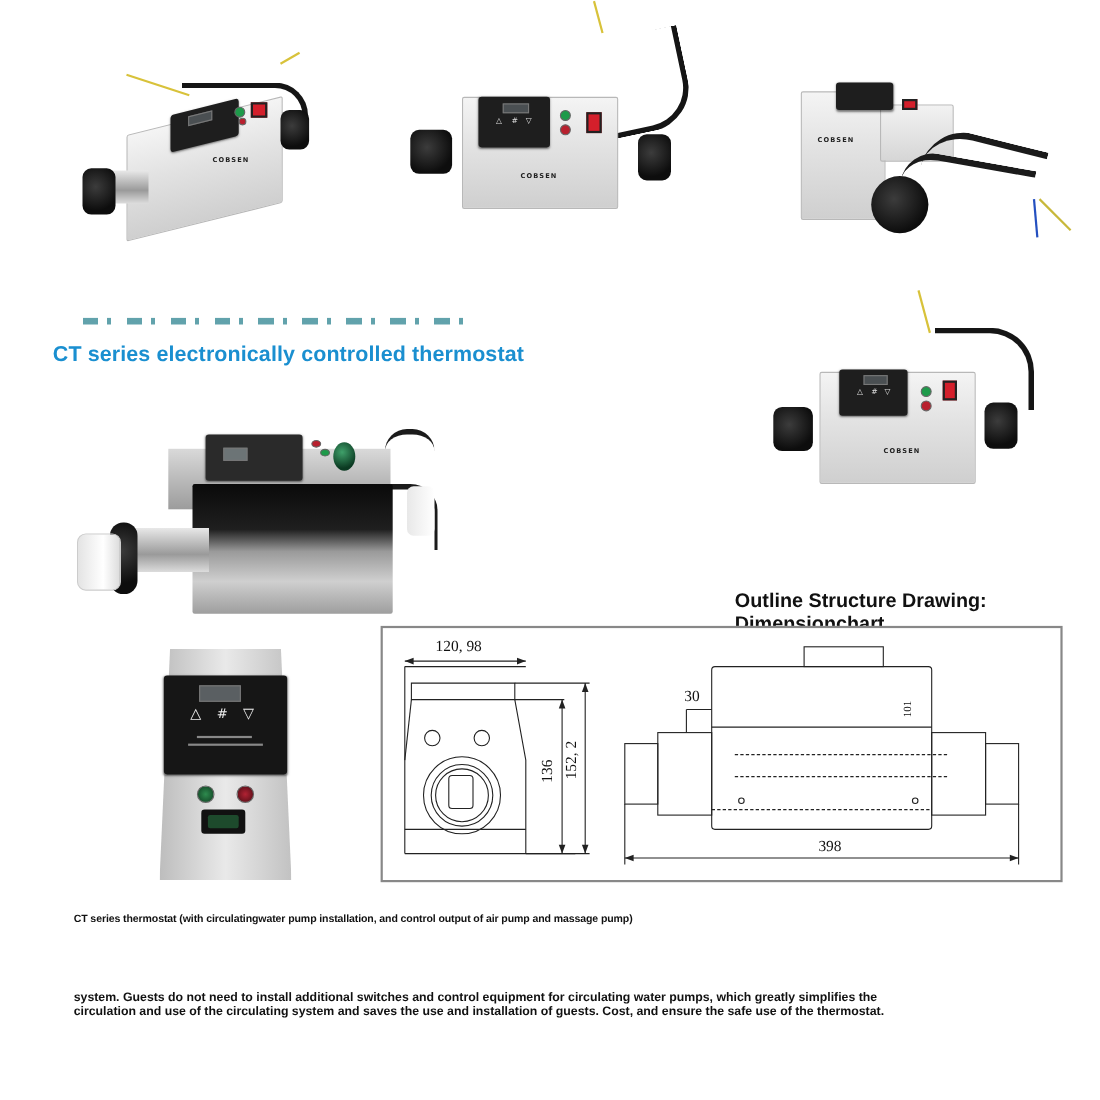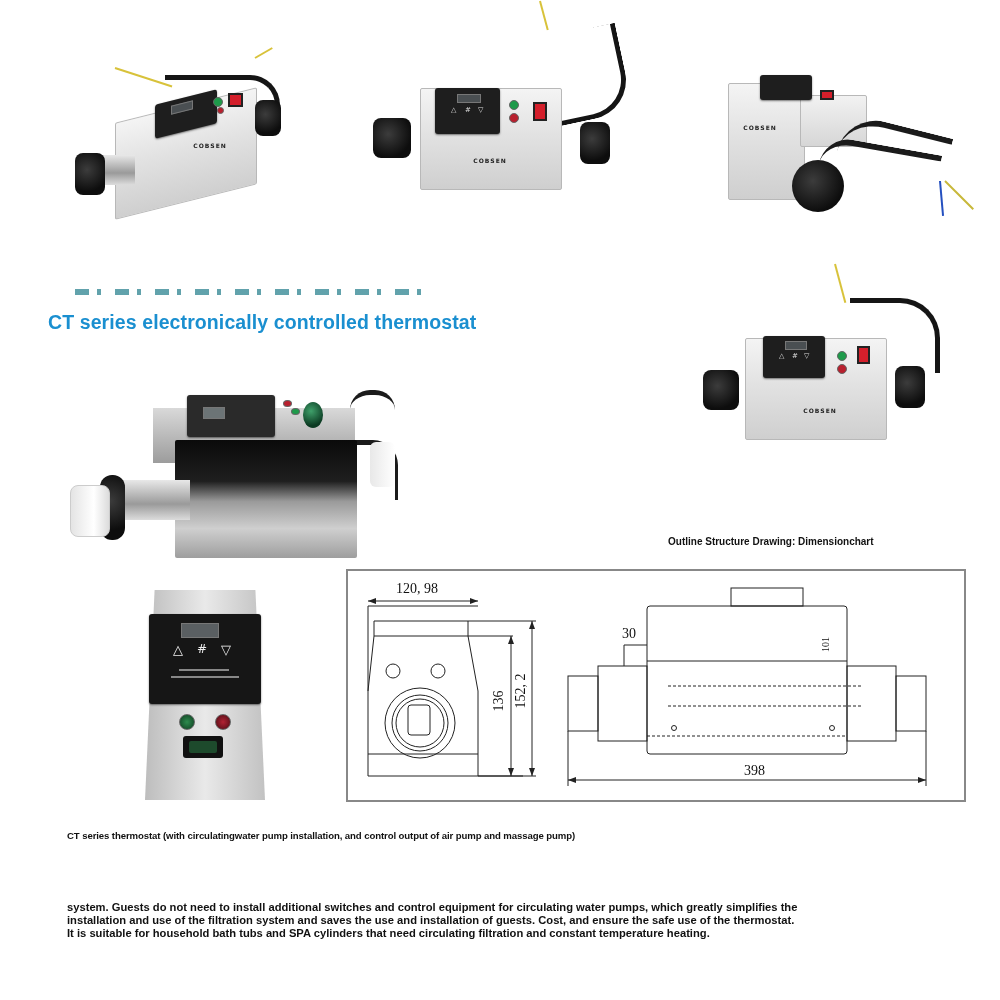--- a/index.html
+++ b/index.html
@@ -15,21 +15,21 @@
   .led-g { position:absolute; width:8px; height:8px; border-radius:50%; background:#1e9a4a; border:1px solid #666; }
   .led-r { position:absolute; width:8px; height:8px; border-radius:50%; background:#b8202e; border:1px solid #666; }
   .switch-r { position:absolute; background:#d41f2b; border:2px solid #222; }
   .label-plate { position:absolute; font-size:5px; color:#555; text-align:center; line-height:5px; }
   .brand { font-weight:bold; font-size:6px; color:#222; letter-spacing:1px; }
   .wire { position:absolute; height:2px; transform-origin:left center; }
 
   .title { position:absolute; left:48px; top:311px; font-family:"Liberation Sans", sans-serif; font-weight:bold; font-size:19.5px; color:#1a8fd0; letter-spacing:0.1px; }
   .ghost { position:absolute; left:75px; top:289px; width:355px; height:6px;
            background:repeating-linear-gradient(90deg,#3a8b97 0 14px,transparent 14px 22px,#3a8b97 22px 26px,transparent 26px 40px); opacity:.8; }
-  .outline-title { position:absolute; left:668px; top:536px; font-family:"Liberation Sans", sans-serif; font-weight:bold; font-size:10px; color:#111; }
+  .outline-title { position:absolute; left:668px; top:536px; font-family:"Liberation Sans", sans-serif; font-weight:bold; font-size:18px; color:#111; }
   .drawing { position:absolute; left:346px; top:569px; width:620px; height:233px; border:2px solid #888; box-sizing:border-box; background:#fff; }
   .dim { position:absolute; font-family:"Liberation Serif", serif; font-size:14px; color:#111; }
   .caption-small { position:absolute; left:67px; top:830px; font-family:"Liberation Sans", sans-serif; font-weight:bold; font-size:9.6px; color:#111; letter-spacing:-0.1px; }
   .caption-large { position:absolute; left:67px; top:849px; font-family:"Liberation Sans", sans-serif; font-size:15.5px; line-height:20px; color:#111; width:600px; }
   .para { position:absolute; left:67px; top:901px; width:900px; font-family:"Liberation Sans", sans-serif; font-weight:bold; font-size:11.2px; line-height:13.2px; color:#111; }
 </style>
 </head>
 <body>
 
 <div class="photo" style="left:70px;top:45px;width:230px;height:165px;">
@@ -207,15 +207,14 @@
   <span class="dim" style="left:396px;top:192px;">398</span>
   <span class="dim" style="left:470px;top:68px;font-size:10px;transform:rotate(-90deg);">101</span>
 </div>
 
 <div class="caption-small">CT series thermostat (with circulatingwater pump installation, and control output of air pump and massage pump)</div>
 <div class="caption-large">
 </div>
 
 <div class="para">
   <div>system. Guests do not need to install additional switches and control equipment for circulating water pumps, which greatly simplifies the</div>
-  <div>installation and use of the filtration system and saves the use and installation of guests. Cost, and ensure the safe use of the thermostat.</div>
-  <div>It is suitable for household bath tubs and SPA cylinders that need circulating filtration and constant temperature heating.</div>
+  <div>circulation and use of the circulating system and saves the use and installation of guests. Cost, and ensure the safe use of the thermostat.</div>
 </div>
 
 </body></html>

